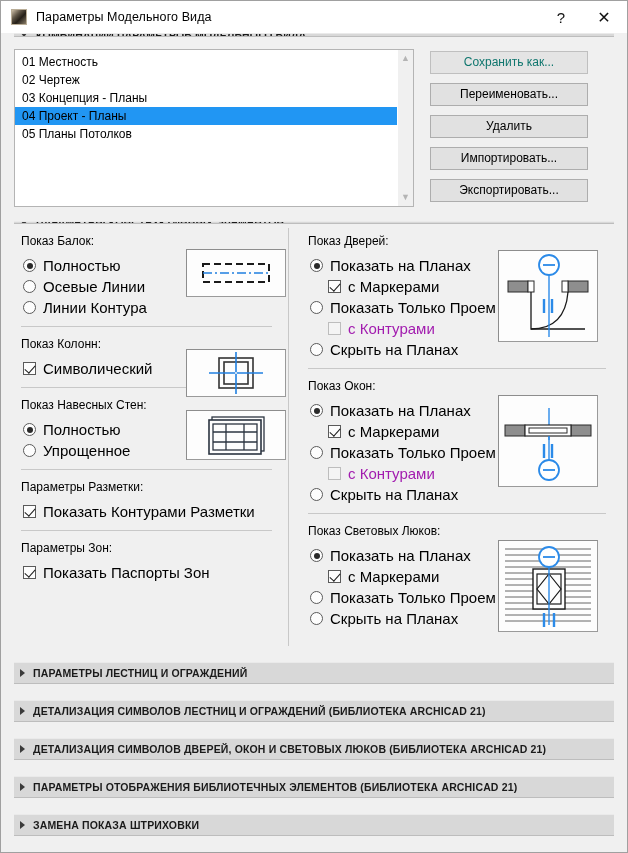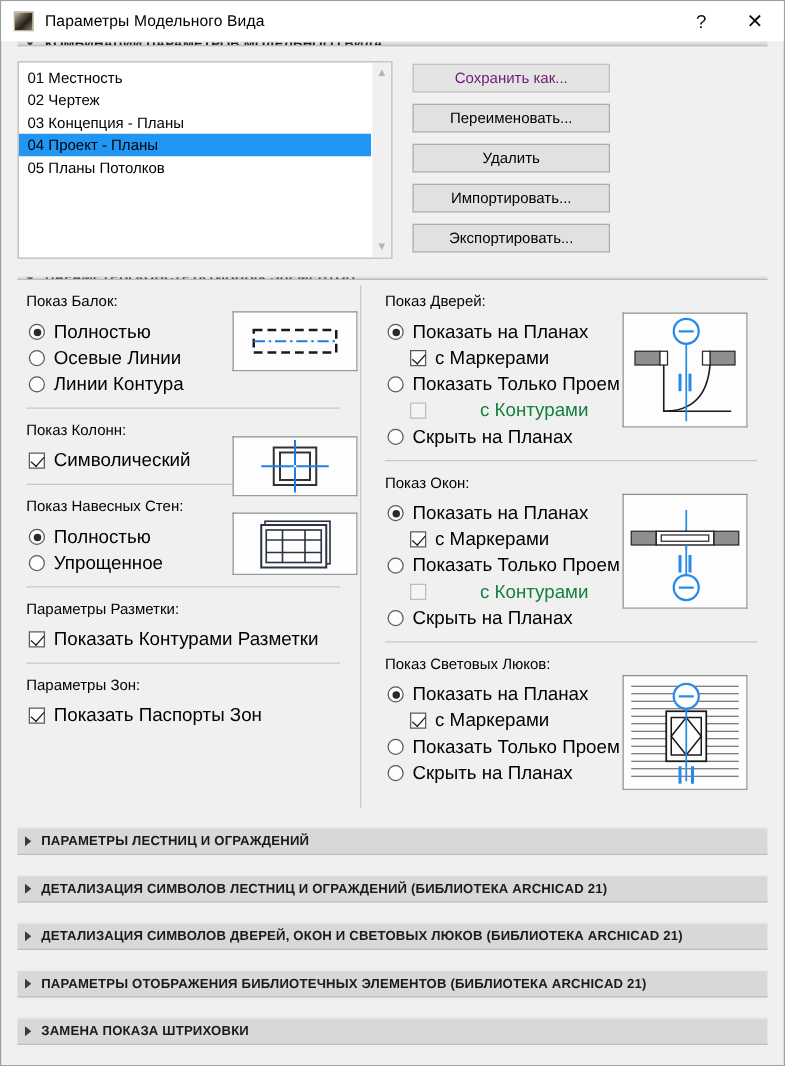--- a/index.html
+++ b/index.html
@@ -80,21 +80,21 @@
   }
 
   
   .combo-area {
     display: flex;
     padding: 12px 13px 0 13px;
     height: 170px;
     flex: 0 0 auto;
   }
   .listbox {
-    width: 300px;
+    width: 400px;
     background: #ffffff;
     border: 1px solid #b4b4b4;
     position: relative;
     display: flex;
     overflow: hidden;
   }
   .list-items { flex: 1 1 auto; padding-top: 3px; }
   .list-item {
     height: 18px; line-height: 18px;
     padding-left: 7px;
@@ -125,21 +125,21 @@
   .btn {
     width: 158px; height: 23px;
     background: #e1e1e1;
     border: 1px solid #adadad;
     font-family: "Liberation Sans", sans-serif;
     font-size: 12px;
     color: #000;
     display: flex; align-items: center; justify-content: center;
     white-space: nowrap;
   }
-  .btn.disabled { color: #701a75; background: #e4e4e4; border-color: #bfbfbf; }
+  .btn.disabled { color: #0f766e; background: #e4e4e4; border-color: #bfbfbf; }
 
   
   .struct-body {
     display: flex;
     padding: 0 13px;
     flex: 0 0 auto;
     height: 432px;
   }
   .col-left { width: 274px; position: relative; padding-right: 8px;}
   .col-divider { width: 1px; background: #c8c8c8; margin: 4px 12px 10px 0; flex: 0 0 1px;}
@@ -151,21 +151,21 @@
     padding: 10px 0 7px 7px;
   }
   .opt-row {
     display: flex; align-items: center;
     height: 21px;
     padding-left: 9px;
     font-size: 15px;
     white-space: nowrap;
   }
   .opt-row.indent { padding-left: 27px; }
-  .opt-row.dim { color: #15803d; gap: 36px; }
+  .opt-row.dim { color: #a21caf; }
 
   .radio {
     width: 13px; height: 13px; border-radius: 50%;
     border: 1px solid #5a5a5a;
     background: #fdfdfd;
     margin-right: 7px;
     display: inline-flex; align-items: center; justify-content: center;
     flex: 0 0 13px;
   }
   .radio.on::after {

